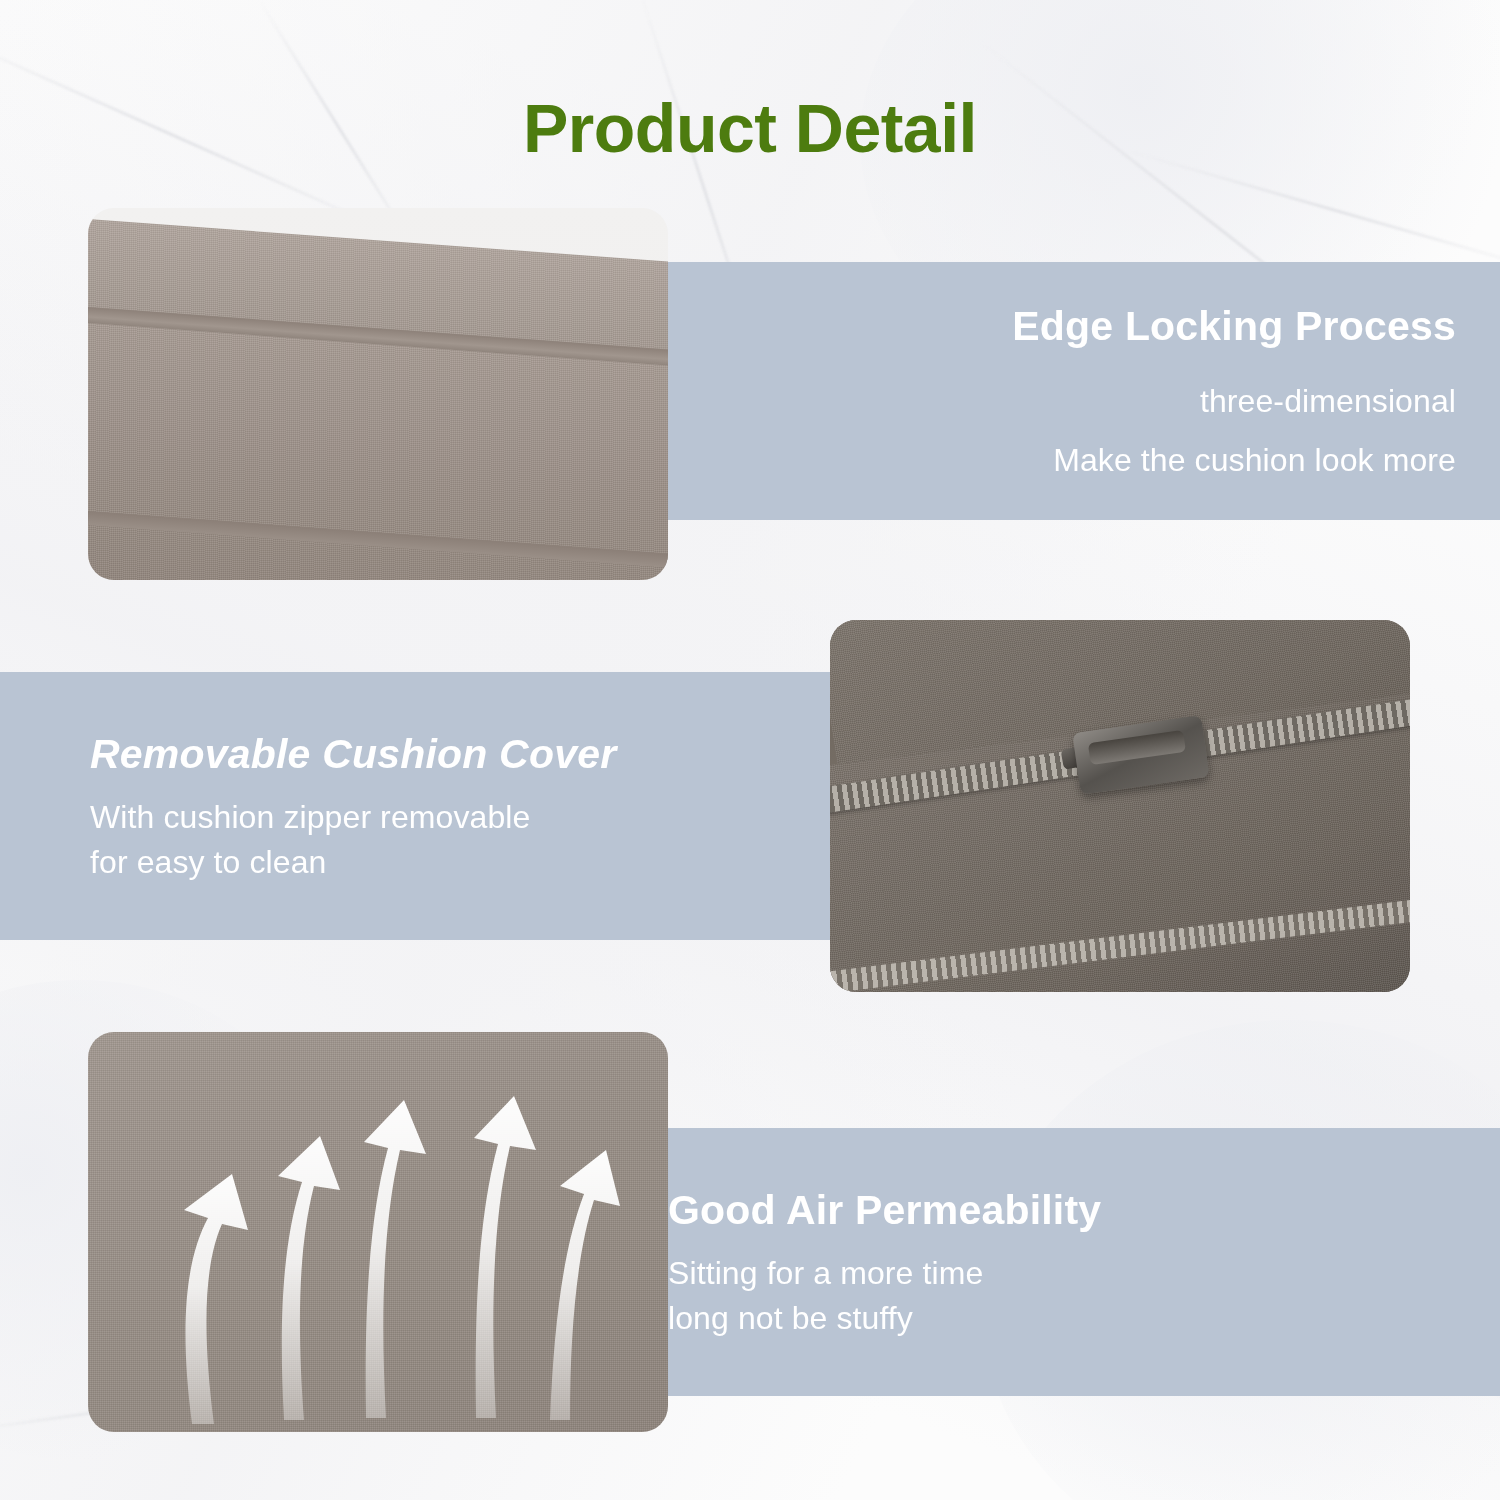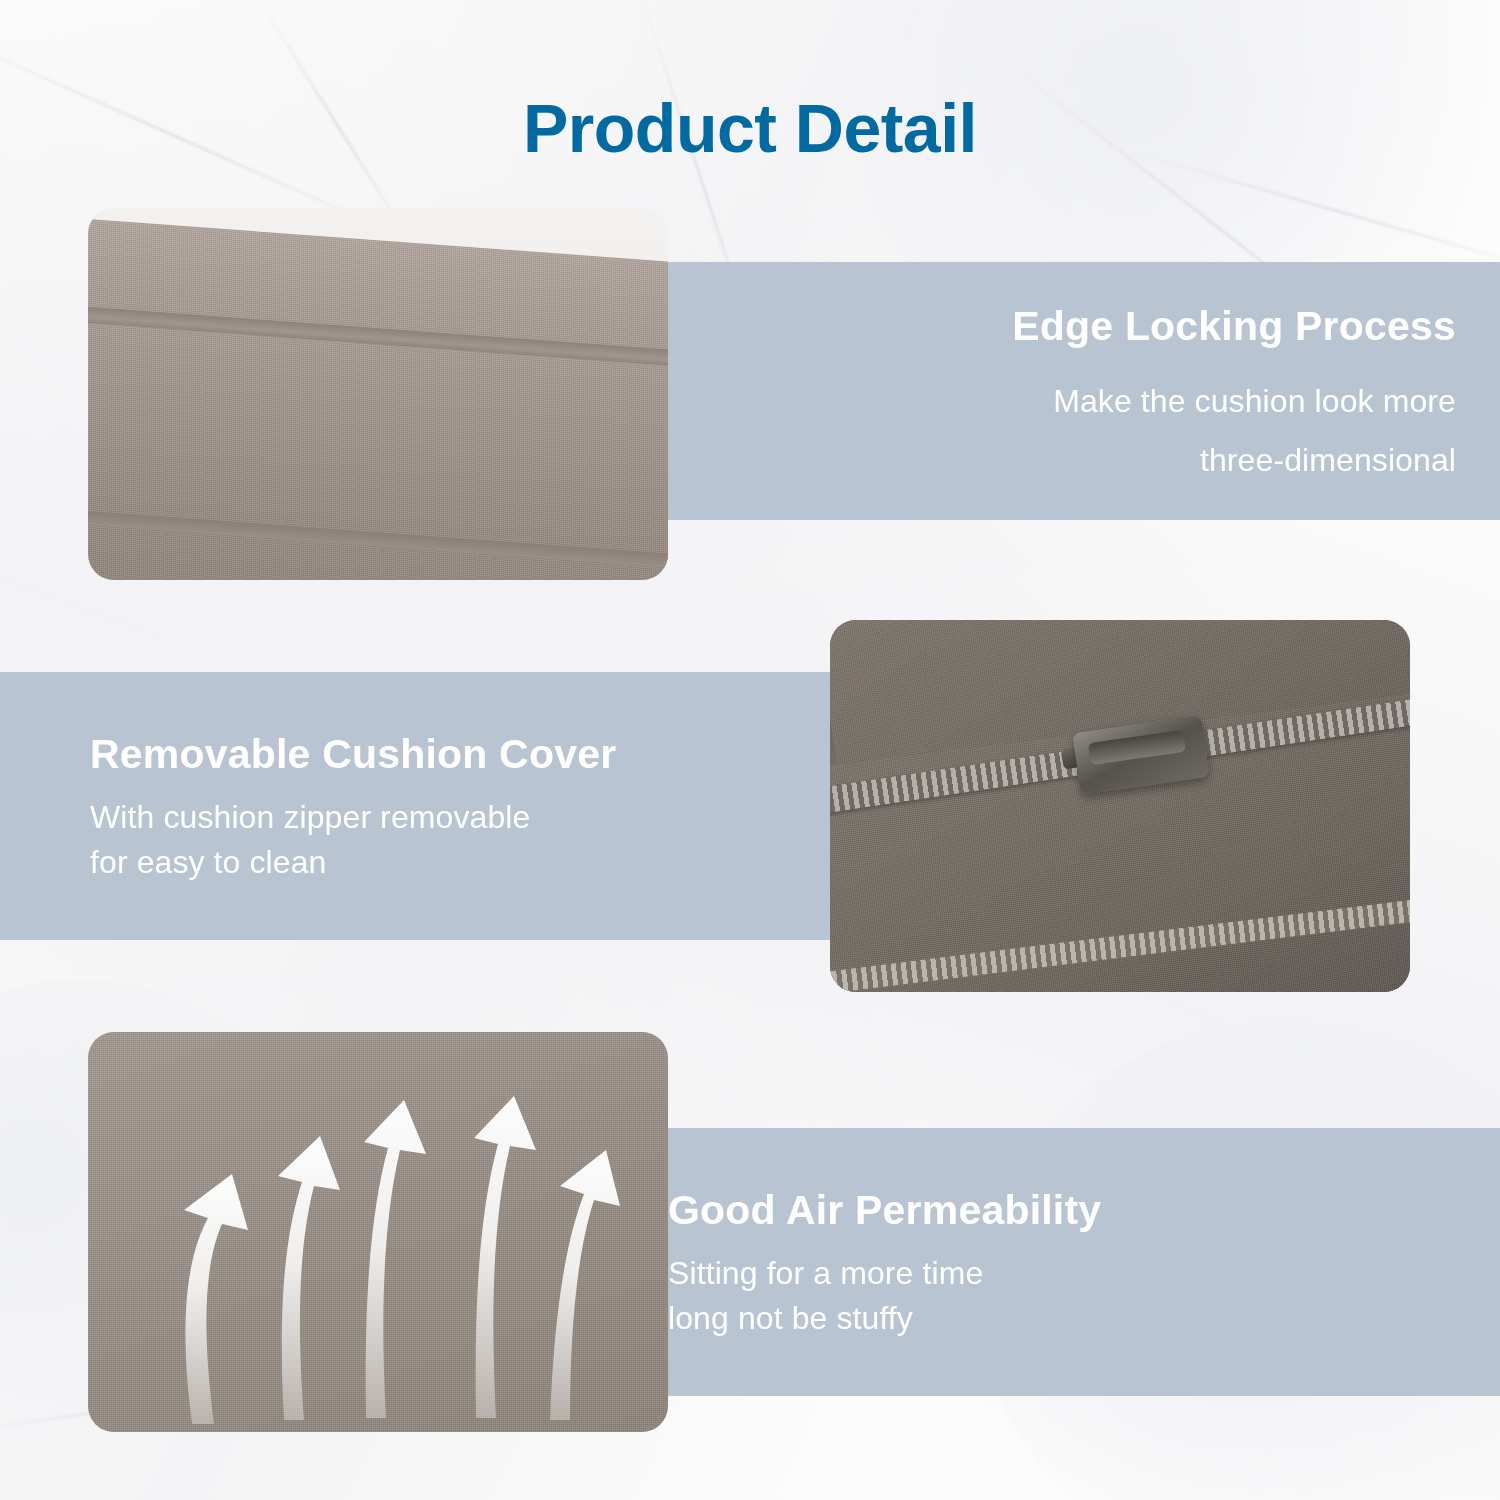--- a/index.html
+++ b/index.html
@@ -60,21 +60,21 @@
   
   .title {
     position: absolute;
     top: 86px;
     left: 0;
     width: 1500px;
     text-align: center;
     font-size: 68px;
     line-height: 84px;
     font-weight: 700;
-    color: #0369a1;
+    color: #4d7c0f;
     letter-spacing: -0.5px;
   }
 
   
   .photo {
     position: absolute;
     border-radius: 26px;
     overflow: hidden;
   }
 
@@ -175,21 +175,21 @@
   
   #band2 {
     top: 672px;
     left: 0px;
     width: 832px;
     height: 268px;
     padding: 0 0 0 90px;
     text-align: left;
     align-items: flex-start;
   }
-  #band2 .headline { margin-bottom: 14px; }
+  #band2 .headline { margin-bottom: 14px; font-style: italic; }
 
   #photo2 {
     top: 620px;
     left: 830px;
     width: 580px;
     height: 372px;
     background: linear-gradient(155deg, #6d655d 0%, #7b736a 45%, #5f584f 100%);
   }
   .z-fabric-top {
     position: absolute;
@@ -305,22 +305,22 @@
   <div class="crease c5"></div>
   <div class="crease c6"></div>
   <div class="crease c7"></div>
   <div class="crease c8"></div>
   <div class="crease c9"></div>
 
   <div class="title">Product Detail</div>
 
   <div class="band" id="band1">
     <div class="headline">Edge Locking Process</div>
+    <div class="sub">three-dimensional</div>
     <div class="sub">Make the cushion look more</div>
-    <div class="sub">three-dimensional</div>
   </div>
 
   <div class="photo" id="photo1">
     <div class="cush-shadow"></div>
     <div class="cush-top2">
         <div class="fabric-tex"></div>
       </div>
     <div class="cush-seam"></div>
     <div class="cush-side">
         <div class="fabric-tex"></div>

